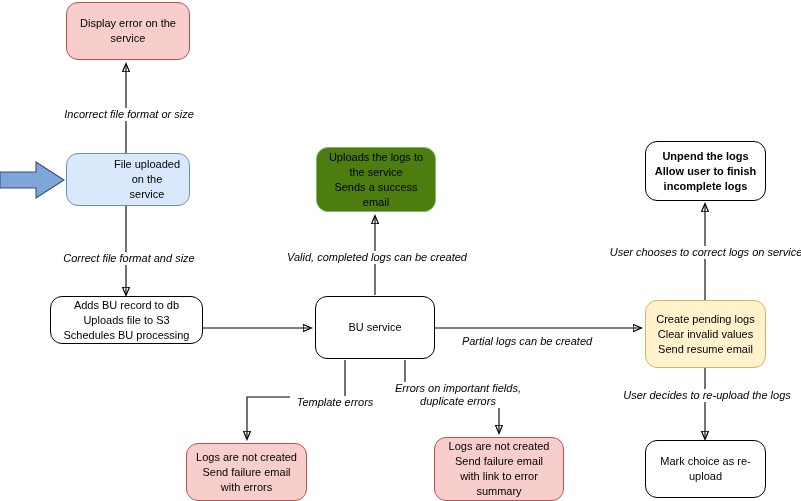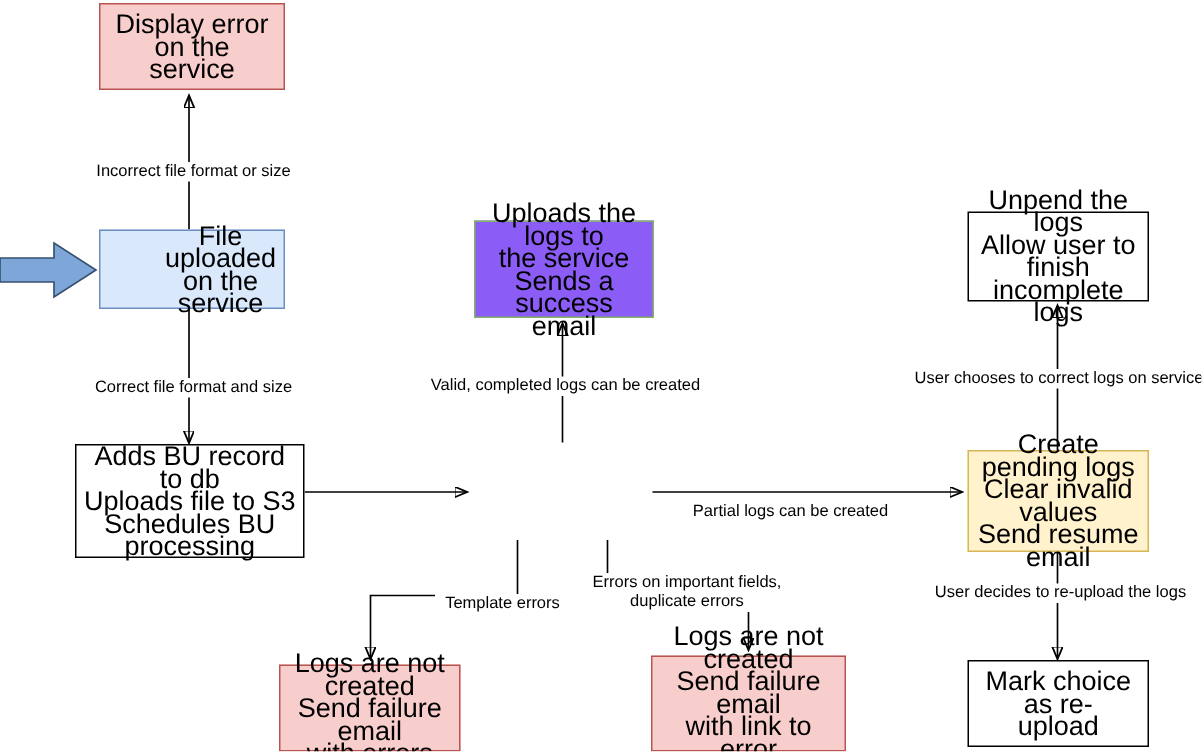--- a/index.html
+++ b/index.html
@@ -12,46 +12,47 @@
     width: 801px;
     height: 501px;
     background: #ffffff;
     overflow: hidden;
     font-family: "Liberation Sans", sans-serif;
   }
   .node {
     position: absolute;
     box-sizing: border-box;
     border: 1px solid #000000;
-    border-radius: 0;
+    border-radius: 12px;
     display: flex;
     align-items: center;
     justify-content: center;
     text-align: center;
-    font-size: 18px;
+    font-size: 11px;
     line-height: 15px;
     color: #000000;
     white-space: pre-line;
     padding: 2px 4px;
   }
   .n-pink   { background: #f8cecc; border-color: #b85450; }
   .n-blue   { background: #dae8fc; border-color: #6c8ebf; }
-  .n-green  { background: #8b5cf6; border-color: #82b366; }
+  .n-green  { background: #4d7c0f; border-color: #82b366; }
   .n-yellow { background: #ffe6cc; background: #fff2cc; border-color: #d6b656; }
   .n-white  { background: #ffffff; border-color: #000000; }
 
   .edge-label {
     position: absolute;
     font-size: 11px;
     line-height: 13px;
     color: #000000;
     text-align: center;
     background: #ffffff;
     white-space: pre-line;
     padding: 0 2px;
+    font-style: italic;
   }
   svg.wires {
     position: absolute;
     left: 0; top: 0;
     width: 801px;
     height: 501px;
     pointer-events: none;
   }
   svg.wires path, svg.wires line { stroke: #000000; stroke-width: 1.1; fill: none; }
   .startarrow { position: absolute; }
@@ -90,31 +91,32 @@
   <svg class="startarrow" style="left:0px; top:160px;" width="70" height="40" viewBox="0 0 70 40">
     <path d="M0,12 L36,12 L36,2 L64,20 L36,38 L36,28 L0,28 z" fill="#7ea6d9" stroke="#36506e" stroke-width="1.1"></path>
   </svg>
 
   <div class="node n-pink" style="left:66px;  top:2px;   width:124px; height:58px;">Display error on the
 service</div>
 
   <div class="node n-blue" style="left:66px;  top:153px; width:124px; height:53px;padding-left:42px;">File uploaded on the
 service</div>
 
-  <div class="node n-white" style="left:50px;  top:296px; width:153px; height:76px;">Adds BU record to db
+  <div class="node n-white" style="left:50px;  top:296px; width:153px; height:48px;">Adds BU record to db
 Uploads file to S3
 Schedules BU processing</div>
 
   <div class="node n-green" style="left:316px; top:147px; width:120px; height:65px;">Uploads the logs to
 the service
 Sends a success
 email</div>
 
+  <div class="node n-white" style="left:315px; top:296px; width:120px; height:63px;">BU service</div>
 
-  <div class="node n-white" style="left:645px; top:141px; width:121px; height:60px;">Unpend the logs
+  <div class="node n-white" style="left:645px; top:141px; width:121px; height:60px;font-weight:bold;">Unpend the logs
 Allow user to finish
 incomplete logs</div>
 
   <div class="node n-yellow" style="left:645px; top:300px; width:121px; height:68px;">Create pending logs
 Clear invalid values
 Send resume email</div>
 
   <div class="node n-pink" style="left:186px; top:443px; width:121px; height:58px;">Logs are not created
 Send failure email
 with errors</div>

